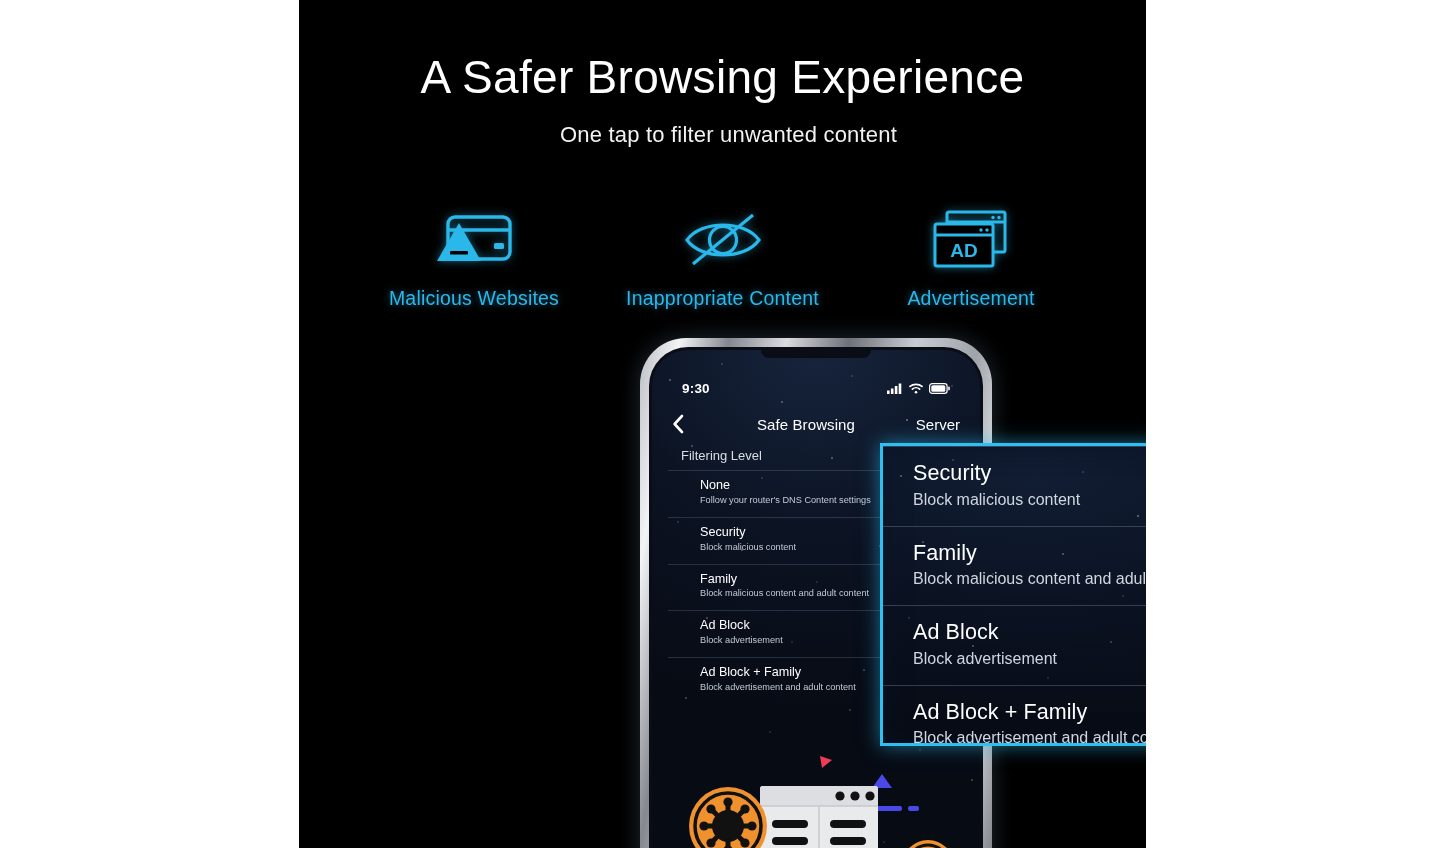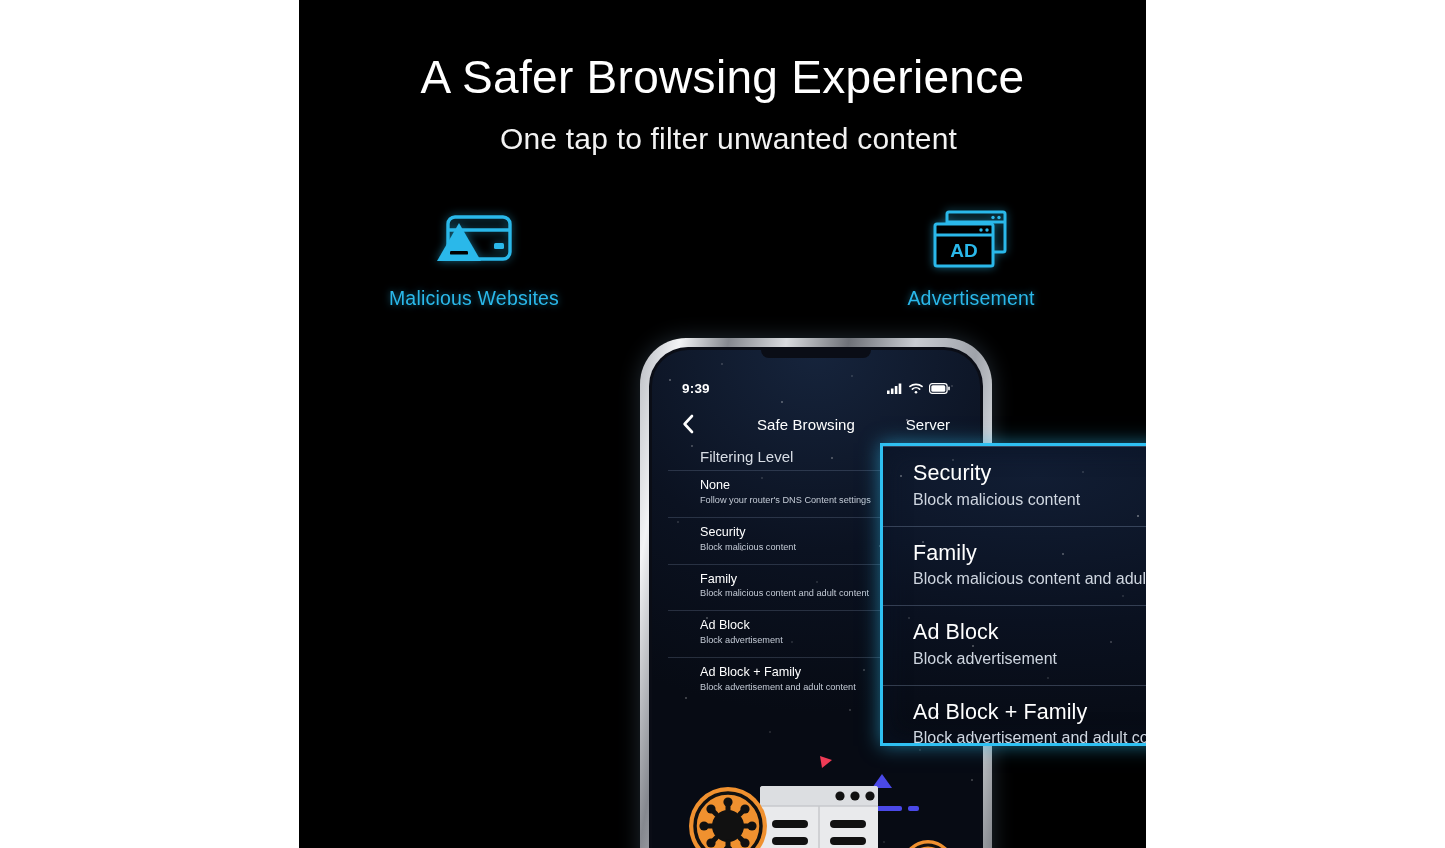--- a/index.html
+++ b/index.html
@@ -32,21 +32,21 @@
     font-size:46px;
     font-weight:400;
     letter-spacing:0.3px;
     line-height:1.12;
     white-space:nowrap;
   }
   .subhead {
     position:absolute; left:0; top:122px; width:100%;
     text-align:center;
     color:#f2f2f2;
-    font-size:30px;
+    font-size:22px;
     font-weight:400;
     letter-spacing:0.2px;
     white-space:nowrap;
     padding-left:12px;
   }
 
   
   #features {
     position:absolute;
     left:60px; top:205px;
@@ -163,39 +163,39 @@
   .status-icons {
     margin-left:auto;
     display:flex; align-items:center; gap:6px;
   }
 
   
   .navbar {
     position:absolute; left:0; top:58px; width:100%;
     height:32px;
     display:flex; align-items:center;
-    padding:0 30px;
+    padding:0 20px;
     z-index:4;
     justify-content:center;
   }
   .nav-back { width:26px; display:flex; align-items:center; }
   .nav-title {
     flex:1; text-align:center;
     color:#ffffff; font-size:15px;
     letter-spacing:0.1px;
   }
   .nav-action {
     color:#ffffff; font-size:15px;
     min-width:46px; text-align:right;
   }
 
   
   .section-label {
-    position:absolute; left:48px; top:98px;
-    color:#d8dde5; font-size:15px;
+    position:absolute; left:29px; top:98px;
+    color:#d8dde5; font-size:13px;
     z-index:4;
   }
 
   
   .options {
     position:absolute; left:16px; top:120px; width:100%;
     z-index:3;
   }
   .opt-row {
     position:relative;
@@ -267,20 +267,30 @@
             <rect x="15" y="8" width="62" height="42" rx="7" stroke="#2ab8ea" stroke-width="3.4"></rect>
             <line x1="15" y1="21" x2="77" y2="21" stroke="#2ab8ea" stroke-width="3.4"></line>
             <rect x="61" y="34" width="10" height="6" rx="1.5" fill="#2ab8ea"></rect>
             <path d="M26 14 L48 52 L4 52 Z" fill="#2ab8ea"></path>
             <rect x="17" y="42" width="18" height="3.6" rx="1.2" fill="#000000"></rect>
           </svg>
         </div>
         <div class="flabel">Malicious Websites</div>
       </div>
 
+      <div class="feature">
+        <div class="ficon">
+          <svg width="84" height="62" viewBox="0 0 84 62" fill="none">
+            <path d="M6 31 C20 11, 64 11, 78 31 C64 51, 20 51, 6 31 Z" stroke="#2ab8ea" stroke-width="3.2"></path>
+            <circle cx="42" cy="31" r="13.5" stroke="#2ab8ea" stroke-width="3.2"></circle>
+            <line x1="12" y1="55" x2="72" y2="6" stroke="#2ab8ea" stroke-width="3.2"></line>
+          </svg>
+        </div>
+        <div class="flabel">Inappropriate Content</div>
+      </div>
 
       <div class="feature">
         <div class="ficon">
           <svg width="80" height="64" viewBox="0 0 80 64" fill="none">
             <rect x="16" y="4" width="58" height="40" rx="2" stroke="#2ab8ea" stroke-width="3"></rect>
             <line x1="16" y1="14" x2="74" y2="14" stroke="#2ab8ea" stroke-width="3"></line>
             <circle cx="62" cy="9.5" r="1.7" fill="#2ab8ea"></circle>
             <circle cx="68" cy="9.5" r="1.7" fill="#2ab8ea"></circle>
             <rect x="4" y="16" width="58" height="42" rx="2" fill="#000000" stroke="#2ab8ea" stroke-width="3"></rect>
             <line x1="4" y1="27" x2="62" y2="27" stroke="#2ab8ea" stroke-width="3"></line>
@@ -295,21 +305,21 @@
     </div>
 
     <div id="phone">
       <div class="phone-outer"></div>
       <div class="phone-inner">
         <div class="phone-screen">
           <div class="stars"></div>
           <div class="notch"></div>
 
           <div class="statusbar">
-            <span class="status-time">9:39</span>
+            <span class="status-time">9:30</span>
             <span class="status-icons">
               <svg width="16" height="11" viewBox="0 0 16 11">
                 <rect x="0" y="7.5" width="2.6" height="3.5" fill="#fff"></rect>
                 <rect x="3.9" y="5.5" width="2.6" height="5.5" fill="#fff"></rect>
                 <rect x="7.8" y="3" width="2.6" height="8" fill="#fff"></rect>
                 <rect x="11.7" y="0.5" width="2.6" height="10.5" fill="#fff"></rect>
               </svg>
               <svg width="14" height="11" viewBox="0 0 14 11" fill="none">
                 <path d="M1 3.4 C4.2 0.6, 9.8 0.6, 13 3.4" stroke="#fff" stroke-width="1.7" stroke-linecap="round"></path>
                 <path d="M3.4 6.1 C5.4 4.3, 8.6 4.3, 10.6 6.1" stroke="#fff" stroke-width="1.7" stroke-linecap="round"></path>

